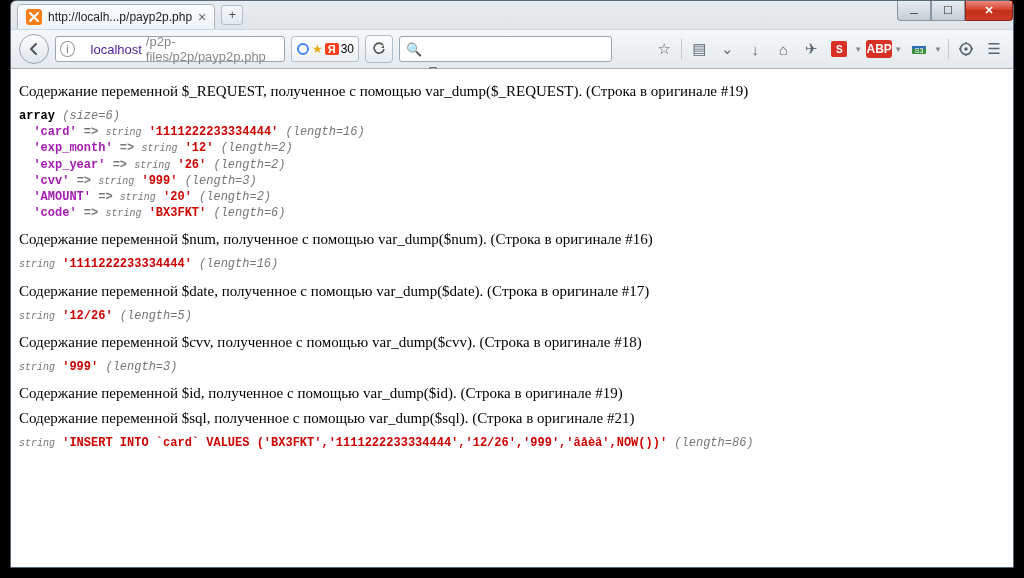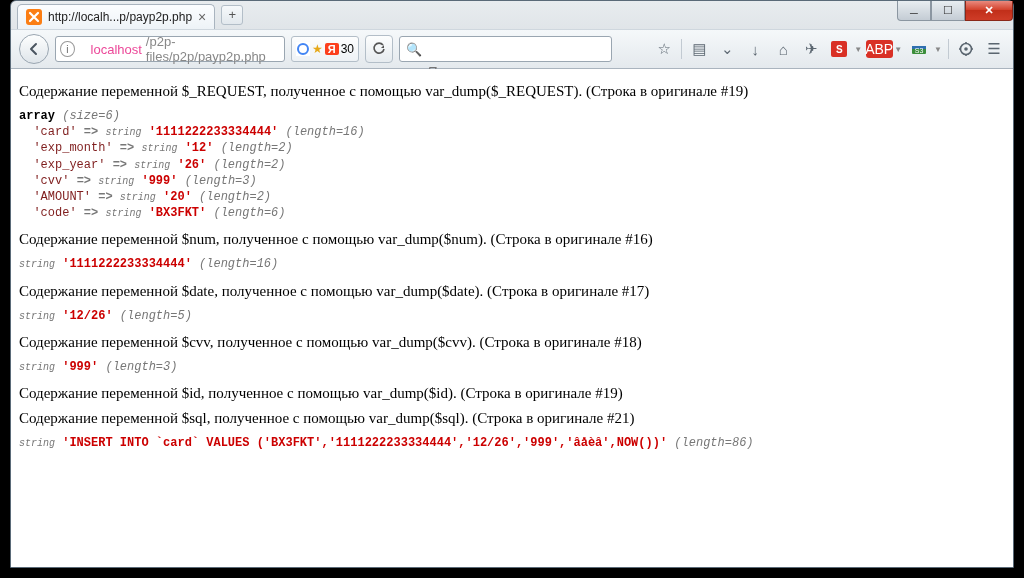--- a/index.html
+++ b/index.html
@@ -121,21 +121,21 @@
     display:flex;
     align-items:center;
     padding:0 4px;
     font-size:13px;
     gap:4px;
   }
   .urlbar .info-icon {
     width:16px;height:16px;display:flex;align-items:center;justify-content:center;
     border:1px solid #999;border-radius:50%;font-size:10px;color:#666;
   }
-  .url-host { color:#ec4899;padding-left:12px; }
+  .url-host { color:#4c1d95;padding-left:12px; }
   .url-path { color:#888; }
   .yabadge {
     display:flex; align-items:center; gap:2px;
     height:26px;
     border:1px solid #b3bec8;
     border-radius:3px;
     padding:0 4px;
     background:linear-gradient(to bottom,#fdfefe,#eef2f5);
     font-size:12px;
   }
@@ -160,21 +160,21 @@
   .spacer { flex:1; }
   .toolicon {
     width:22px; height:22px;
     display:flex; align-items:center; justify-content:center;
     color:#5b6670;
     font-size:15px;
   }
   .sep { width:1px; height:20px; background:#c2cad2; }
   .abp {
     width:27px;height:18px;background:#d93025;border-radius:3px;
-    color:#fff;font-size:14px;font-weight:normal;display:flex;align-items:center;justify-content:center;
+    color:#fff;font-size:12px;font-weight:bold;display:flex;align-items:center;justify-content:center;
   }
   .sbox { width:16px;height:16px;background:#d93025;color:#fff;font-size:10px;font-weight:bold;display:flex;align-items:center;justify-content:center;border-radius:2px;}
   .dd { font-size:8px; color:#888; margin-left:-2px; }
   
   .content {
     flex:1;
     background:#fff;
     overflow:auto;
     padding: 10px 8px;
     font-family: "Times New Roman", serif;
@@ -185,21 +185,21 @@
   pre.dump {
     font-family: "Courier New", monospace;
     font-size: 12px;
     line-height: 1.35;
     white-space: pre;
     margin-bottom: 10px;
     font-weight: bold;
   }
   .kw-array { color:#000; font-weight:bold; }
   .meta { color:#777; font-style:italic; font-weight:normal;}
-  .key { color:#7f1d1d; font-weight:normal;}
+  .key { color:#a21caf; font-weight:bold;}
   .arrow { color:#777; }
   .type { color:#777; font-size:10px; font-weight:normal;font-style:italic;}
   .val { color:#c00; font-weight:bold;}
 </style>
 </head>
 <body>
 
 <div class="window">
 
   <div class="titlebar">

